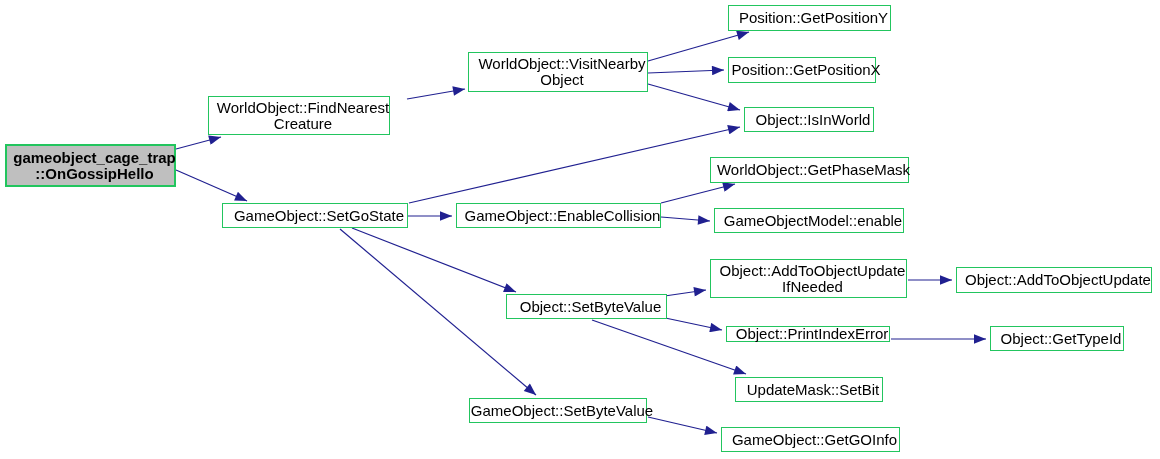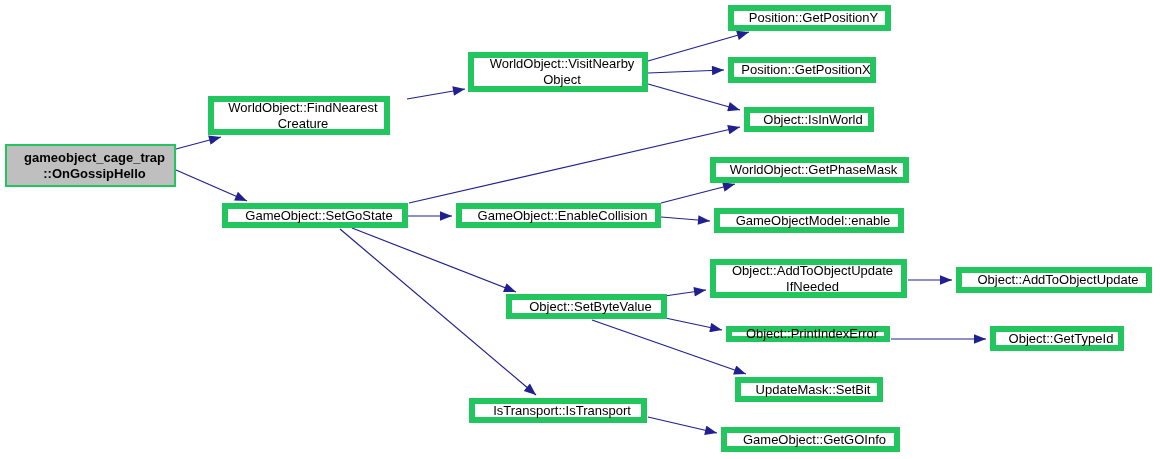--- a/index.html
+++ b/index.html
@@ -18,23 +18,23 @@
   #edge-layer {
     position: absolute;
     left: 0; top: 0;
     width: 1160px;
     height: 459px;
   }
   .node {
     position: absolute;
     box-sizing: border-box;
     background: #ffffff;
-    border: 6px solid #22c55e;
+    border: 1px solid #22c55e;
     color: #000000;
-    font-size: 13px;
+    font-size: 15px;
     line-height: 16px;
     display: flex;
     align-items: center;
     justify-content: center;
     text-align: center;
     white-space: pre-line;
     cursor: pointer;
     padding-left: 8px;
   }
   .node.highlight {
@@ -92,16 +92,16 @@
   <div class="node" style="left:456px; top:203px; width:205px; height:25px;">GameObject::EnableCollision</div>
   <div class="node" style="left:710px; top:157px; width:199px; height:26px;">WorldObject::GetPhaseMask</div>
   <div class="node" style="left:714px; top:208px; width:190px; height:25px;">GameObjectModel::enable</div>
   <div class="node" style="left:506px; top:294px; width:161px; height:25px;">Object::SetByteValue</div>
   <div class="node" style="left:710px; top:259px; width:197px; height:39px;">Object::AddToObjectUpdate
 IfNeeded</div>
   <div class="node" style="left:956px; top:267px; width:196px; height:26px;">Object::AddToObjectUpdate</div>
   <div class="node" style="left:726px; top:326px; width:164px; height:16px;">Object::PrintIndexError</div>
   <div class="node" style="left:990px; top:326px; width:134px; height:25px;">Object::GetTypeId</div>
   <div class="node" style="left:735px; top:377px; width:148px; height:25px;">UpdateMask::SetBit</div>
-  <div class="node" style="left:469px; top:398px; width:178px; height:25px;">IsTransport::IsTransport</div>
+  <div class="node" style="left:469px; top:398px; width:178px; height:25px;">GameObject::SetByteValue</div>
   <div class="node" style="left:721px; top:427px; width:179px; height:25px;">GameObject::GetGOInfo</div>
 
 </div>
 
 </body></html>

